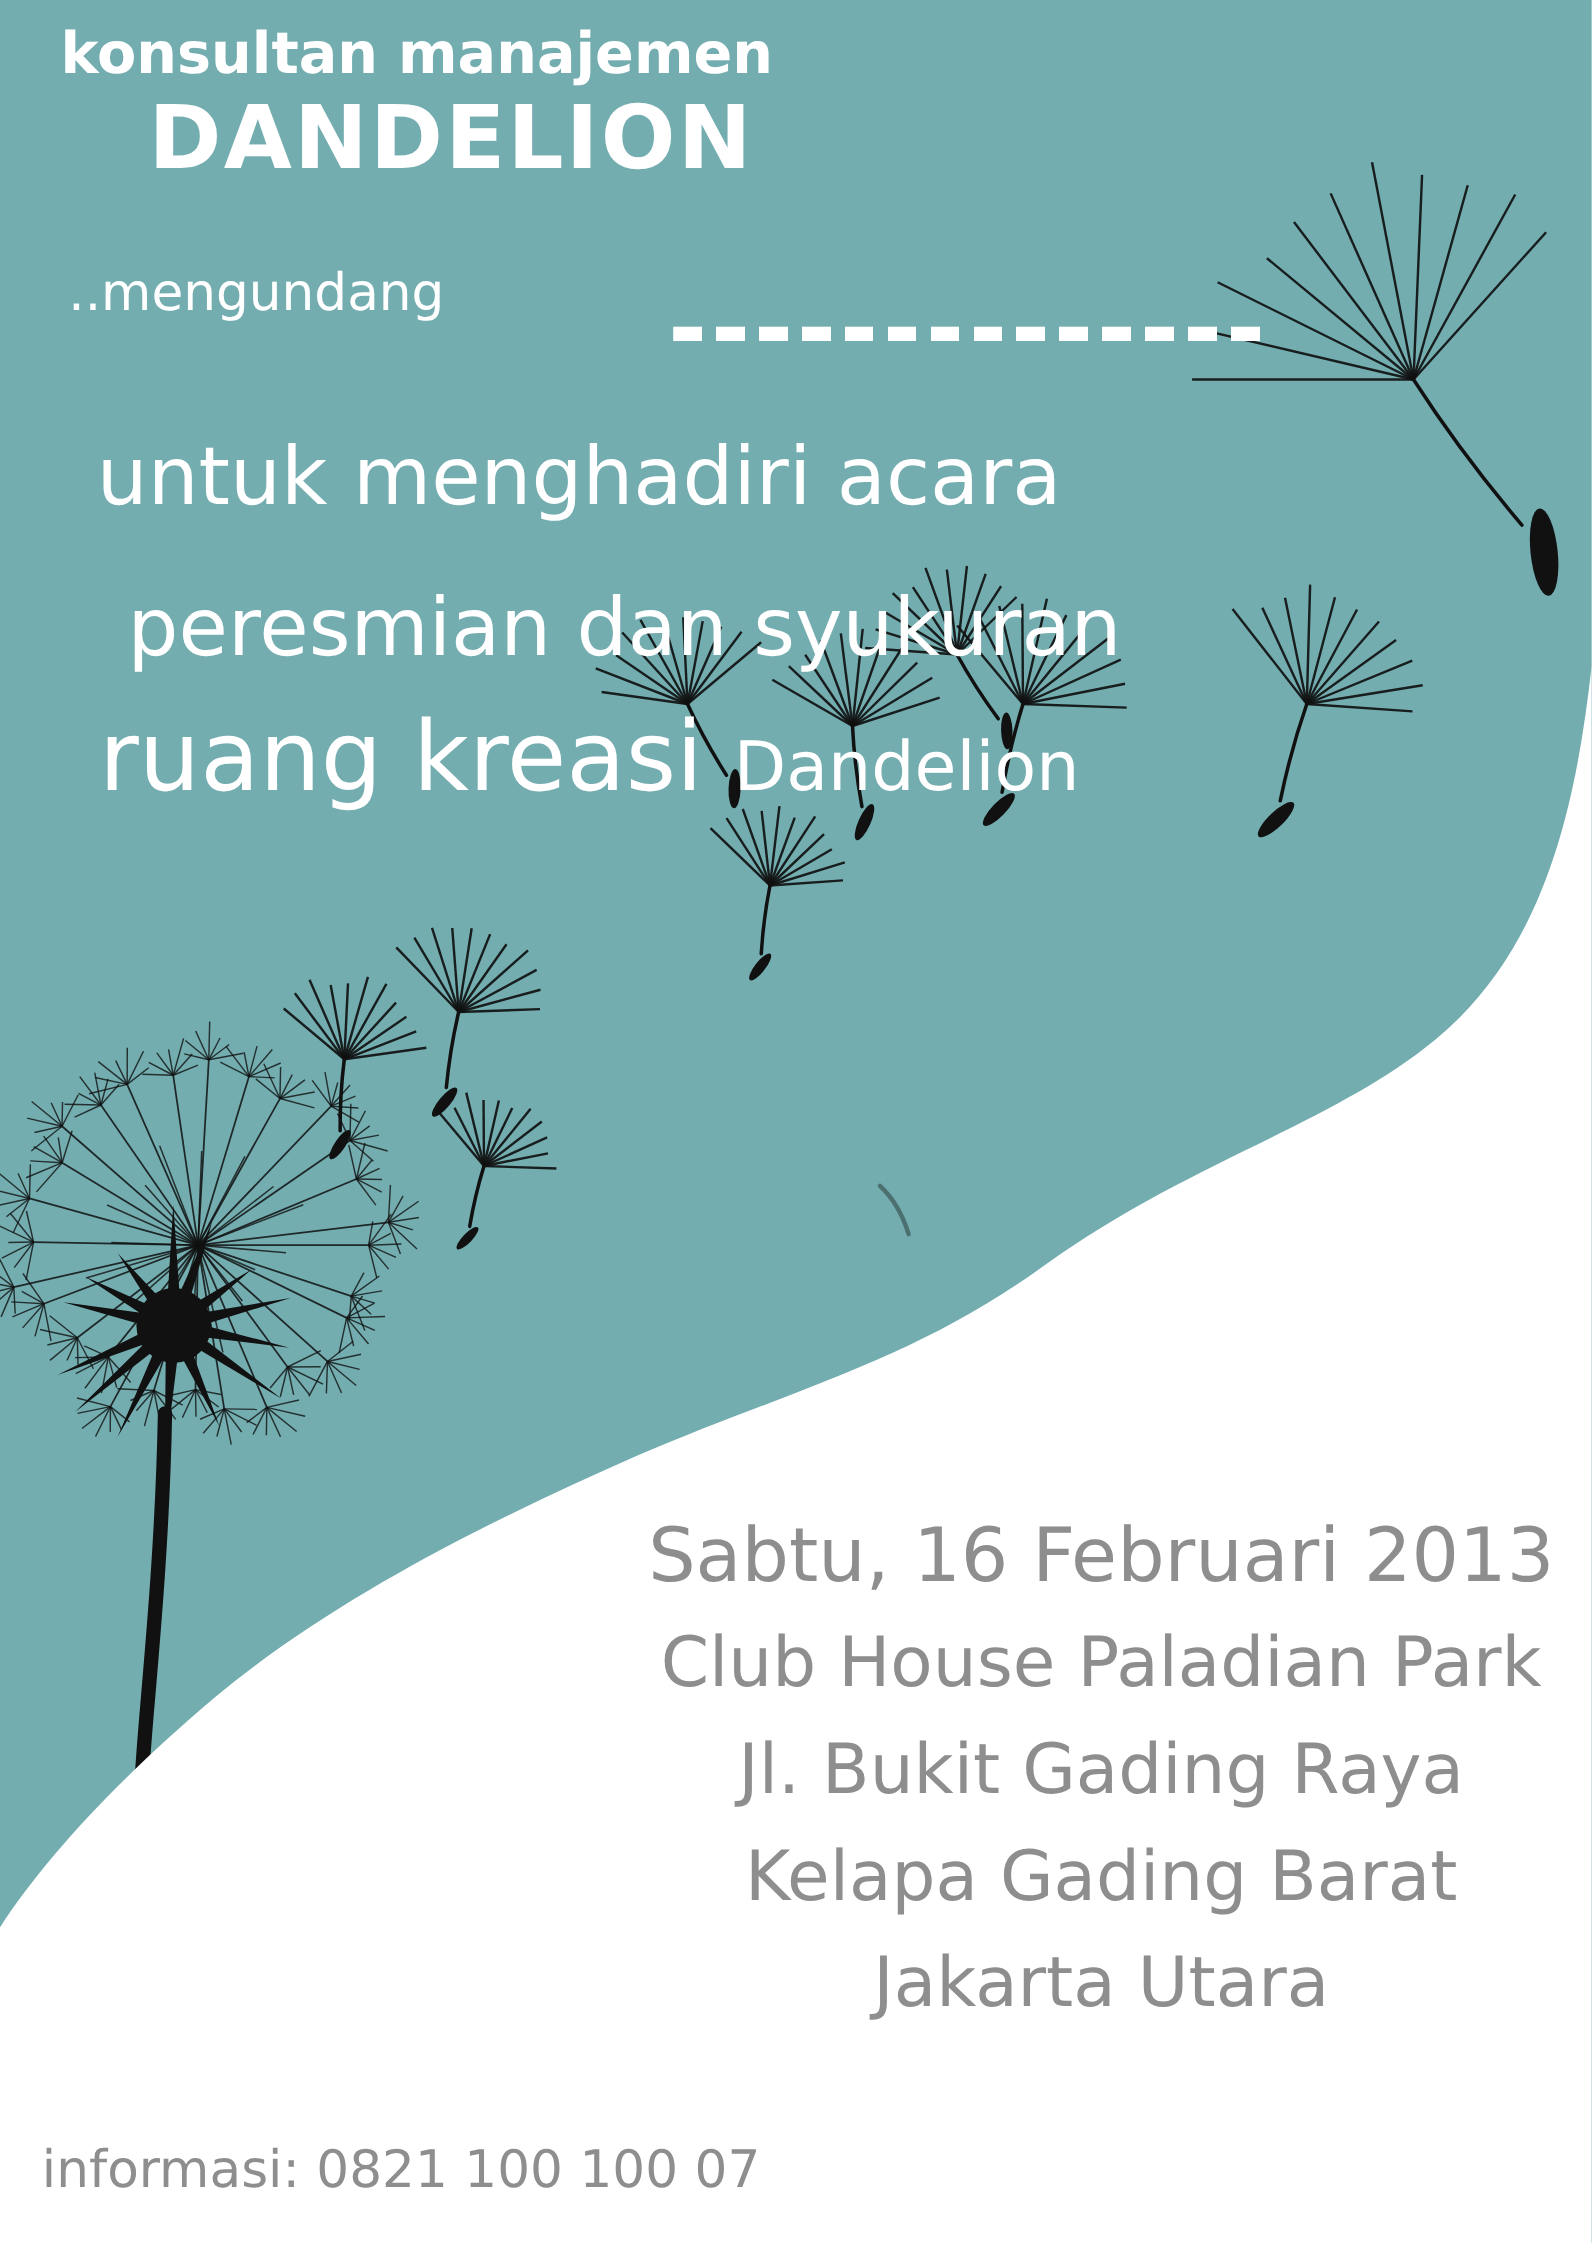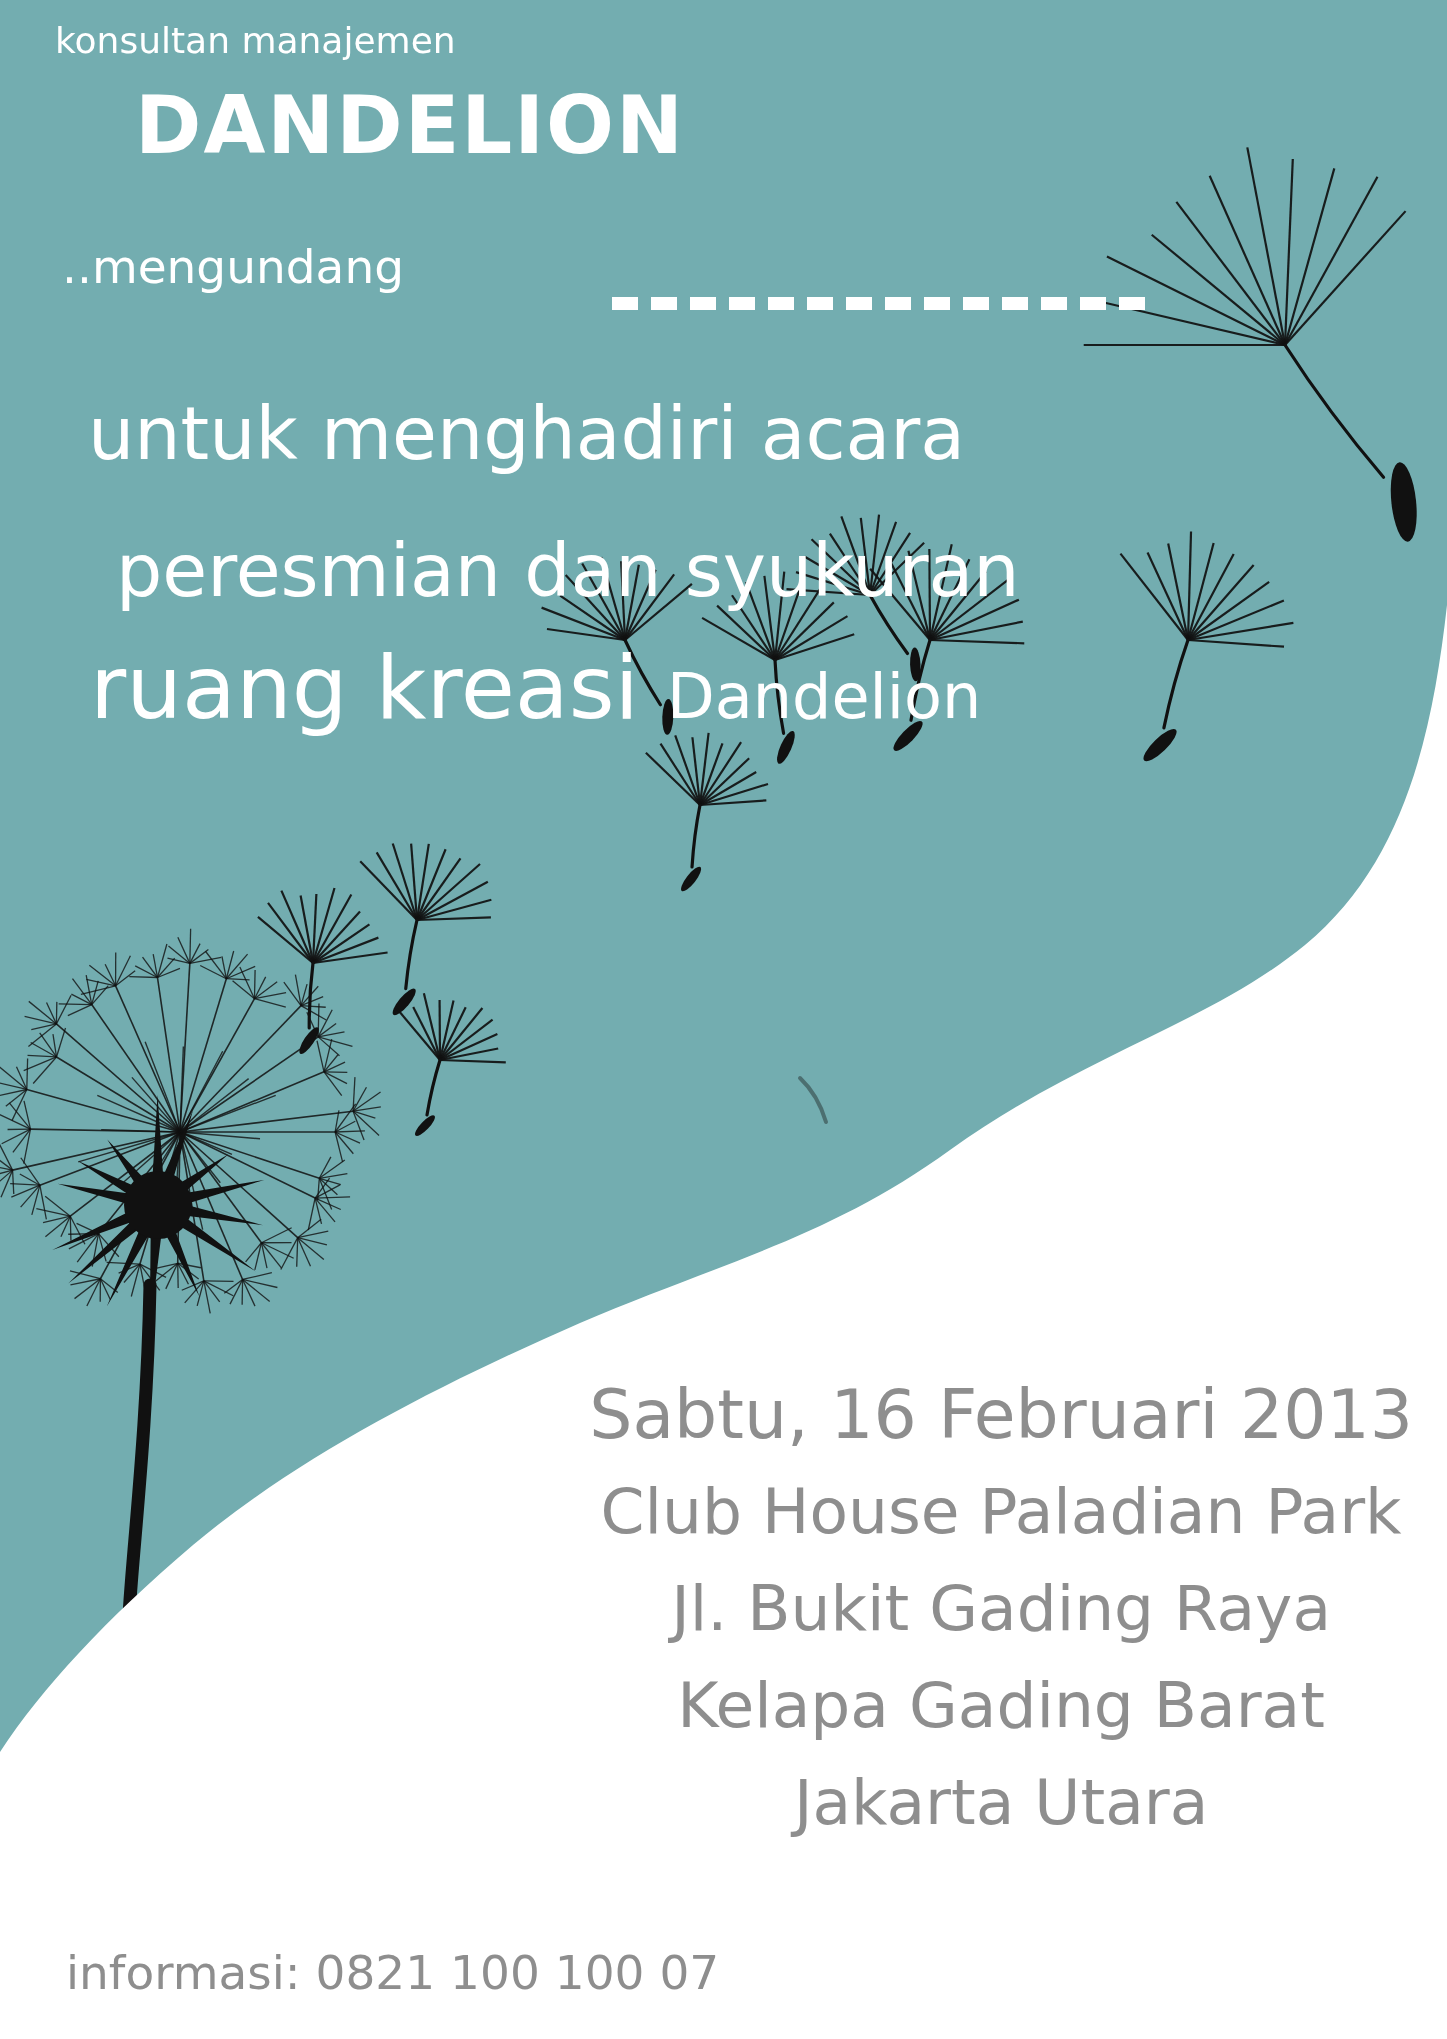--- a/index.html
+++ b/index.html
@@ -11,38 +11,38 @@
   html,body{margin:0;padding:0;}
   body{
     width:1447px;height:2039px;
     position:relative;overflow:hidden;
     background:#fff;
     font-family:"DejaVu Sans",sans-serif;
   }
   .poster{position:absolute;inset:0;}
   svg.bg{position:absolute;top:0;left:0;display:block;}
   .txt{position:absolute;white-space:nowrap;color:var(--text-light);line-height:1.05;}
-  .org{top:22px;left:55px;font-size:36px;}
+  .org{top:22px;left:55px;font-size:52px;font-weight:bold;}
   .brand{top:84px;left:135px;font-size:80px;font-weight:bold;letter-spacing:2px;}
   .inviting{top:242px;left:62px;font-size:47px;}
   .blank-line{
     position:absolute;top:297px;left:612px;width:546px;height:13px;
     background:repeating-linear-gradient(90deg,var(--text-light) 0 26px,transparent 26px 39px);
   }
   .attend{top:396px;left:88px;font-size:73px;text-align:right;}
   .occasion{top:533px;left:72px;font-size:73px;margin-left:44px;}
   .venue-line{top:642px;left:62px;font-size:88px;margin-left:28px;}
   .venue-line .small{font-size:62px;}
   .event{
     position:absolute;top:1366px;right:34px;text-align:center;
     color:var(--text-gray);
   }
   .event .row{font-size:63px;line-height:97px;white-space:nowrap;}
   .event .row.date{font-size:68px;}
-  .contact{top:1948px;left:38px;font-size:47px;color:var(--text-gray);margin-left:28px;}
+  .contact{top:1948px;left:38px;font-size:47px;color:var(--text-gray);}
 </style>
 </head>
 <body>
 
 <div class="poster">
 
   <svg class="bg" width="1447" height="2039" viewBox="0 0 1447 2039">
     <rect x="0" y="0" width="1447" height="2039" fill="#73ADB0" id="teal-rect"></rect>
     <g id="art">
         <line x1="180" y1="1132" x2="335.12001648614387" y2="1132" stroke="#111111" stroke-width="1.6" opacity="0.85"></line>

